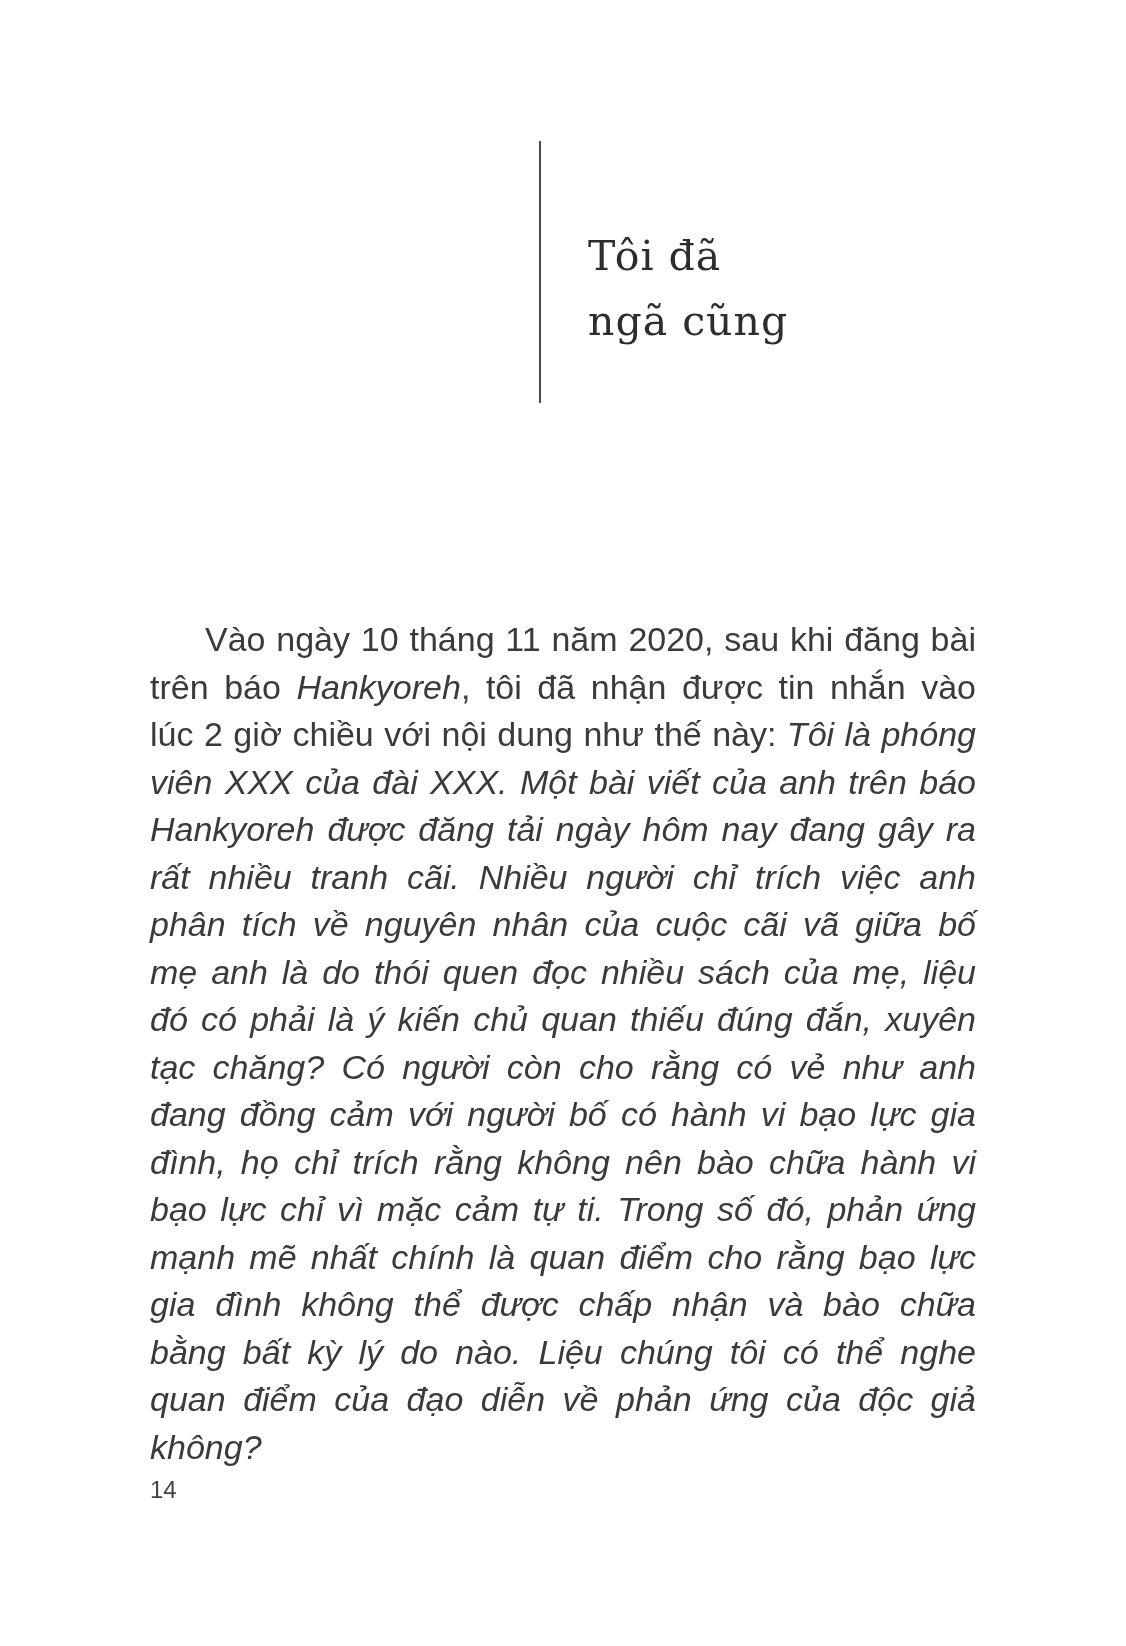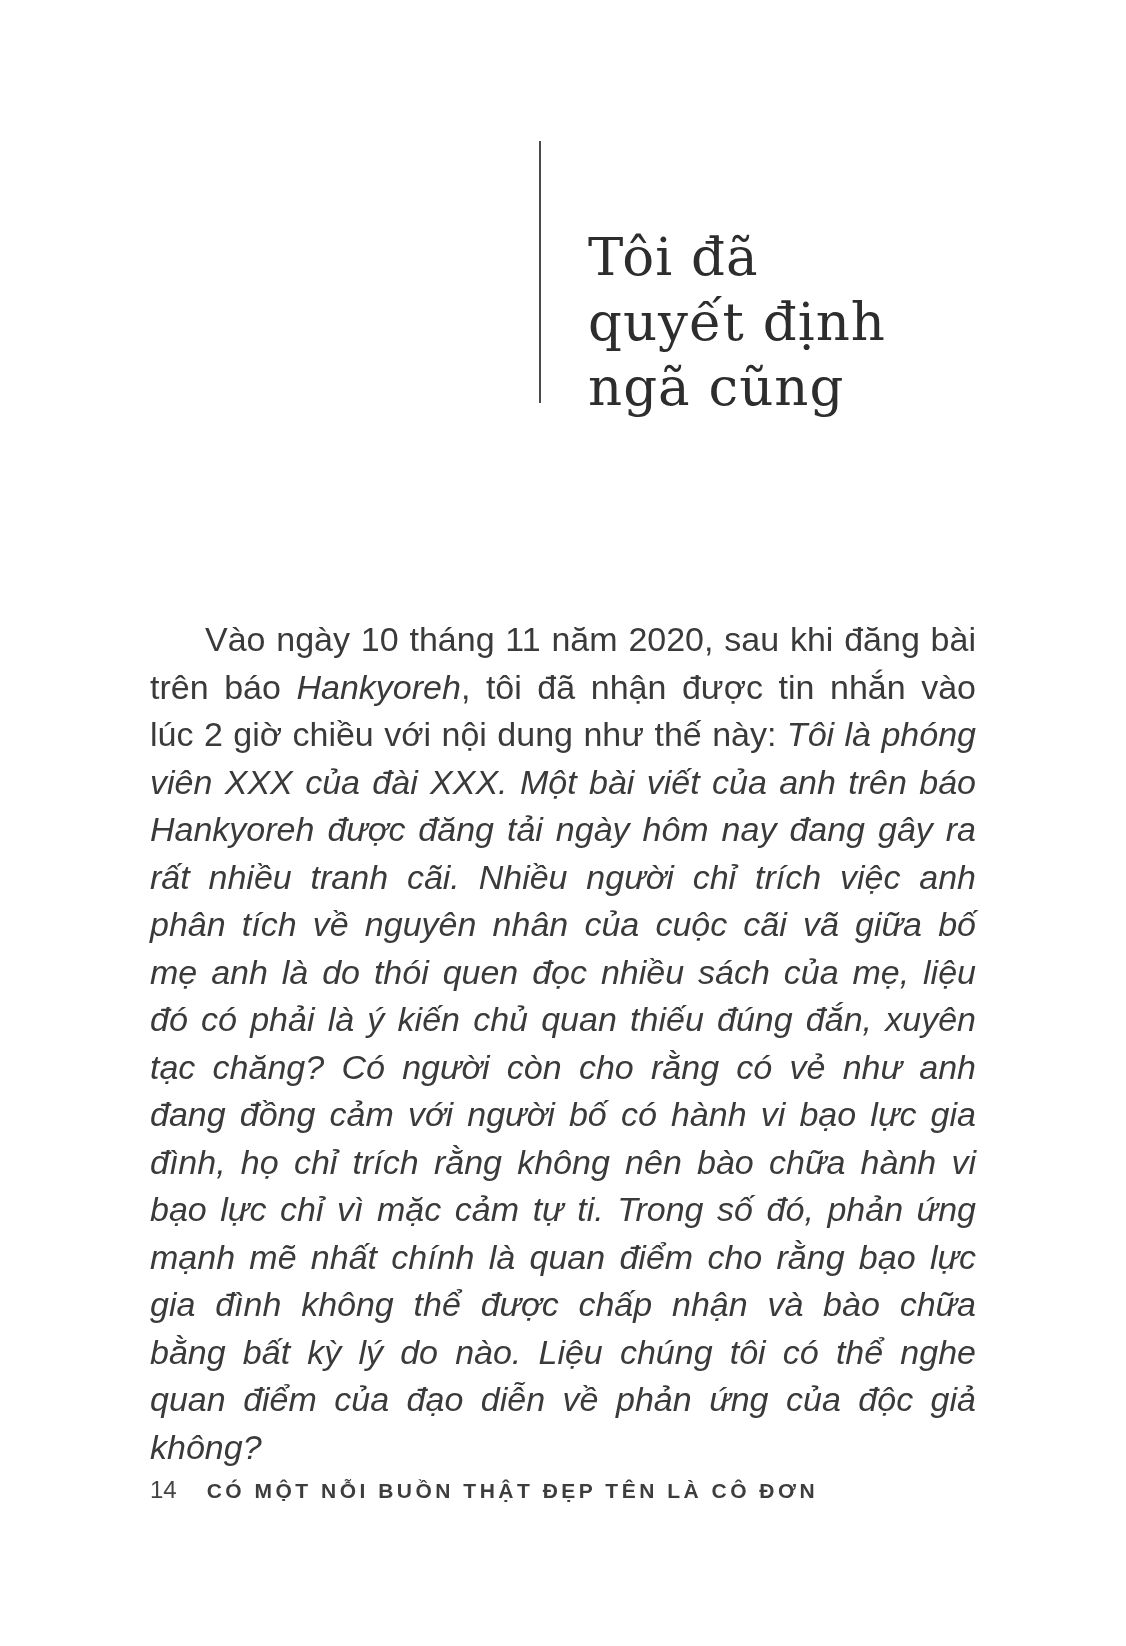--- a/index.html
+++ b/index.html
@@ -26,21 +26,21 @@
     height: 262px;
     background: #4a4a4a;
   }
   .chapter-title {
     position: absolute;
     left: 588px;
     top: 224px;
     margin: 0;
     font-family: "DejaVu Serif", serif;
     font-weight: 400;
-    font-size: 53px;
+    font-size: 41px;
     line-height: 65px;
     color: #2d2d2d;
     letter-spacing: 1px;
     white-space: nowrap;
   }
   .chapter-title .tline { display: block; }
 
   
   .body-text {
     position: absolute;
@@ -86,26 +86,24 @@
 </style>
 </head>
 <body>
 
 <div class="page">
 
   <div class="title-rule"></div>
 
   <h1 class="chapter-title">
     <span class="tline">Tôi đã</span>
-    <span class="tline">quyết định</span>
     <span class="tline">ngã cũng</span>
   </h1>
 
   <div class="body-text">
     <p><span>Vào ngày 10 tháng 11 năm 2020, sau khi đăng bài trên báo </span><span class="it">Hankyoreh</span><span>, tôi đã nhận được tin nhắn vào lúc 2 giờ chiều với nội dung như thế này: </span><span class="it">Tôi là phóng viên XXX của đài XXX. Một bài viết của anh trên báo Hankyoreh được đăng tải ngày hôm nay đang gây ra rất nhiều tranh cãi. Nhiều người chỉ trích việc anh phân tích về nguyên nhân của cuộc cãi vã giữa bố mẹ anh là do thói quen đọc nhiều sách của mẹ, liệu đó có phải là ý kiến chủ quan thiếu đúng đắn, xuyên tạc chăng? Có người còn cho rằng có vẻ như anh đang đồng cảm với người bố có hành vi bạo lực gia đình, họ chỉ trích rằng không nên bào chữa hành vi bạo lực chỉ vì mặc cảm tự ti. Trong số đó, phản ứng mạnh mẽ nhất chính là quan điểm cho rằng bạo lực gia đình không thể được chấp nhận và bào chữa bằng bất kỳ lý do nào. Liệu chúng tôi có thể nghe quan điểm của đạo diễn về phản ứng của độc giả không?</span></p>
   </div>
 
   <div class="footer">
     <span class="page-number">14</span>
-    <span class="running-title">CÓ MỘT NỖI BUỒN THẬT ĐẸP TÊN LÀ CÔ ĐƠN</span>
   </div>
 
 </div>
 
 </body></html>

